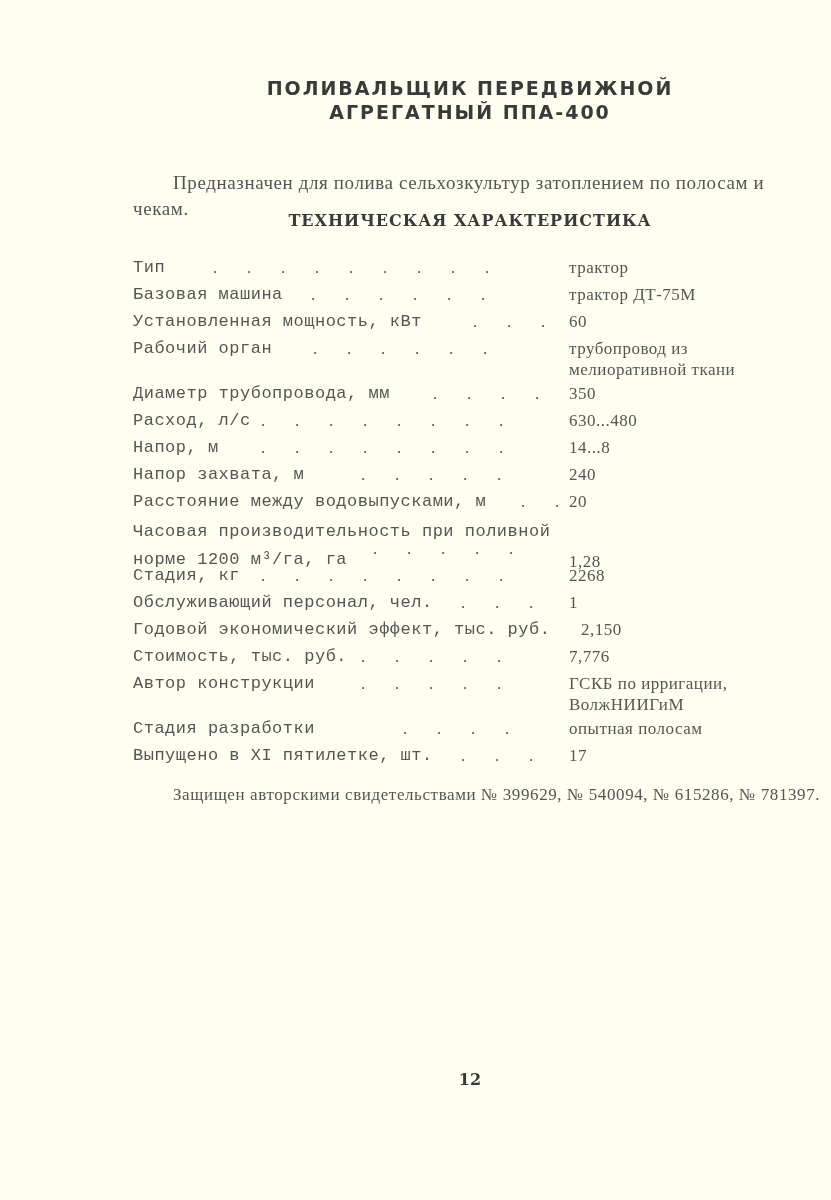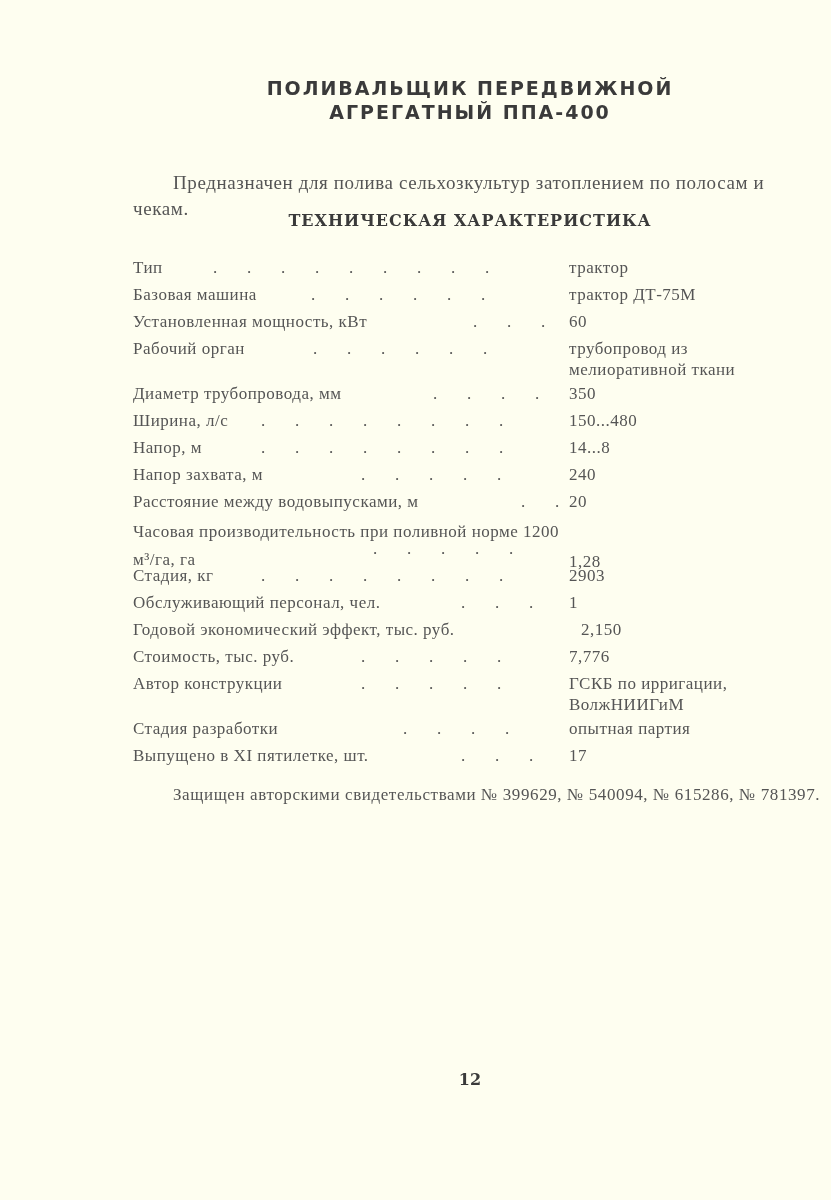--- a/index.html
+++ b/index.html
@@ -32,21 +32,21 @@
       position: absolute; left: 0; width: 940px; top: 211px;
       text-align: center;
       font-family: "DejaVu Serif", serif;
       font-weight: bold; font-size: 16px; letter-spacing: 1px;
       color: #3a3a3a;
     }
     .spec-row {
       position: absolute; left: 133px; width: 680px;
       font-size: 17px; line-height: 21px; color: #555;
     }
-    .spec-label { position: absolute; left: 0; white-space: nowrap; letter-spacing: 0.5px; }
+    .spec-label { position: absolute; left: 0; white-space: nowrap; letter-spacing: 0.5px; font-family: Liberation Mono, monospace; }
     .spec-dots { position: absolute; left: 0; width: 440px; white-space: nowrap; letter-spacing: 0; }
     .spec-value { position: absolute; left: 436px; width: 250px; letter-spacing: 0.5px; }
     .footnote {
       position: absolute; left: 133px; top: 784px; width: 690px;
       font-size: 17px; line-height: 21px; letter-spacing: 0.6px;
       text-indent: 40px; color: #555;
     }
     .page-num {
       position: absolute; left: 0; width: 940px; top: 1070px;
       text-align: center;
@@ -86,23 +86,23 @@
     <span class="spec-label">Рабочий орган</span>
     <span class="spec-dots" style="padding-left:180px">.&nbsp;&nbsp;&nbsp;&nbsp;&nbsp;&nbsp;&nbsp;.&nbsp;&nbsp;&nbsp;&nbsp;&nbsp;&nbsp;&nbsp;.&nbsp;&nbsp;&nbsp;&nbsp;&nbsp;&nbsp;&nbsp;.&nbsp;&nbsp;&nbsp;&nbsp;&nbsp;&nbsp;&nbsp;.&nbsp;&nbsp;&nbsp;&nbsp;&nbsp;&nbsp;&nbsp;.</span>
     <span class="spec-value" style="width:220px">трубопровод из мелиоративной ткани</span>
   </div>
   <div class="spec-row" style="top:383px">
     <span class="spec-label">Диаметр трубопровода, мм</span>
     <span class="spec-dots" style="padding-left:300px">.&nbsp;&nbsp;&nbsp;&nbsp;&nbsp;&nbsp;&nbsp;.&nbsp;&nbsp;&nbsp;&nbsp;&nbsp;&nbsp;&nbsp;.&nbsp;&nbsp;&nbsp;&nbsp;&nbsp;&nbsp;&nbsp;.</span>
     <span class="spec-value">350</span>
   </div>
   <div class="spec-row" style="top:410px">
-    <span class="spec-label">Ширина, л/с</span>
+    <span class="spec-label">Расход, л/с</span>
     <span class="spec-dots" style="padding-left:128px">.&nbsp;&nbsp;&nbsp;&nbsp;&nbsp;&nbsp;&nbsp;.&nbsp;&nbsp;&nbsp;&nbsp;&nbsp;&nbsp;&nbsp;.&nbsp;&nbsp;&nbsp;&nbsp;&nbsp;&nbsp;&nbsp;.&nbsp;&nbsp;&nbsp;&nbsp;&nbsp;&nbsp;&nbsp;.&nbsp;&nbsp;&nbsp;&nbsp;&nbsp;&nbsp;&nbsp;.&nbsp;&nbsp;&nbsp;&nbsp;&nbsp;&nbsp;&nbsp;.&nbsp;&nbsp;&nbsp;&nbsp;&nbsp;&nbsp;&nbsp;.</span>
-    <span class="spec-value">150...480</span>
+    <span class="spec-value">630...480</span>
   </div>
   <div class="spec-row" style="top:437px">
     <span class="spec-label">Напор, м</span>
     <span class="spec-dots" style="padding-left:128px">.&nbsp;&nbsp;&nbsp;&nbsp;&nbsp;&nbsp;&nbsp;.&nbsp;&nbsp;&nbsp;&nbsp;&nbsp;&nbsp;&nbsp;.&nbsp;&nbsp;&nbsp;&nbsp;&nbsp;&nbsp;&nbsp;.&nbsp;&nbsp;&nbsp;&nbsp;&nbsp;&nbsp;&nbsp;.&nbsp;&nbsp;&nbsp;&nbsp;&nbsp;&nbsp;&nbsp;.&nbsp;&nbsp;&nbsp;&nbsp;&nbsp;&nbsp;&nbsp;.&nbsp;&nbsp;&nbsp;&nbsp;&nbsp;&nbsp;&nbsp;.</span>
     <span class="spec-value">14...8</span>
   </div>
   <div class="spec-row" style="top:464px">
     <span class="spec-label">Напор захвата, м</span>
     <span class="spec-dots" style="padding-left:228px">.&nbsp;&nbsp;&nbsp;&nbsp;&nbsp;&nbsp;&nbsp;.&nbsp;&nbsp;&nbsp;&nbsp;&nbsp;&nbsp;&nbsp;.&nbsp;&nbsp;&nbsp;&nbsp;&nbsp;&nbsp;&nbsp;.&nbsp;&nbsp;&nbsp;&nbsp;&nbsp;&nbsp;&nbsp;.</span>
     <span class="spec-value">240</span>
@@ -113,21 +113,21 @@
     <span class="spec-value">20</span>
   </div>
   <div class="spec-row" style="top:518px">
     <span class="spec-label" style="white-space:normal;width:445px;line-height:28px;">Часовая производительность при поливной норме 1200 м³/га, га</span>
     <span class="spec-dots" style="top:20px;padding-left:240px">.&nbsp;&nbsp;&nbsp;&nbsp;&nbsp;&nbsp;&nbsp;.&nbsp;&nbsp;&nbsp;&nbsp;&nbsp;&nbsp;&nbsp;.&nbsp;&nbsp;&nbsp;&nbsp;&nbsp;&nbsp;&nbsp;.&nbsp;&nbsp;&nbsp;&nbsp;&nbsp;&nbsp;&nbsp;.</span>
     <span class="spec-value" style="top:33px">1,28</span>
   </div>
   <div class="spec-row" style="top:565px">
     <span class="spec-label">Стадия, кг</span>
     <span class="spec-dots" style="padding-left:128px">.&nbsp;&nbsp;&nbsp;&nbsp;&nbsp;&nbsp;&nbsp;.&nbsp;&nbsp;&nbsp;&nbsp;&nbsp;&nbsp;&nbsp;.&nbsp;&nbsp;&nbsp;&nbsp;&nbsp;&nbsp;&nbsp;.&nbsp;&nbsp;&nbsp;&nbsp;&nbsp;&nbsp;&nbsp;.&nbsp;&nbsp;&nbsp;&nbsp;&nbsp;&nbsp;&nbsp;.&nbsp;&nbsp;&nbsp;&nbsp;&nbsp;&nbsp;&nbsp;.&nbsp;&nbsp;&nbsp;&nbsp;&nbsp;&nbsp;&nbsp;.</span>
-    <span class="spec-value">2903</span>
+    <span class="spec-value">2268</span>
   </div>
   <div class="spec-row" style="top:592px">
     <span class="spec-label">Обслуживающий персонал, чел.</span>
     <span class="spec-dots" style="padding-left:328px">.&nbsp;&nbsp;&nbsp;&nbsp;&nbsp;&nbsp;&nbsp;.&nbsp;&nbsp;&nbsp;&nbsp;&nbsp;&nbsp;&nbsp;.</span>
     <span class="spec-value">1</span>
   </div>
   <div class="spec-row" style="top:619px">
     <span class="spec-label">Годовой экономический эффект, тыс. руб.</span>
     <span class="spec-value" style="left:448px">2,150</span>
   </div>
@@ -137,21 +137,21 @@
     <span class="spec-value">7,776</span>
   </div>
   <div class="spec-row" style="top:673px">
     <span class="spec-label">Автор конструкции</span>
     <span class="spec-dots" style="padding-left:228px">.&nbsp;&nbsp;&nbsp;&nbsp;&nbsp;&nbsp;&nbsp;.&nbsp;&nbsp;&nbsp;&nbsp;&nbsp;&nbsp;&nbsp;.&nbsp;&nbsp;&nbsp;&nbsp;&nbsp;&nbsp;&nbsp;.&nbsp;&nbsp;&nbsp;&nbsp;&nbsp;&nbsp;&nbsp;.</span>
     <span class="spec-value" style="width:240px">ГСКБ по ирригации, ВолжНИИГиМ</span>
   </div>
   <div class="spec-row" style="top:718px">
     <span class="spec-label">Стадия разработки</span>
     <span class="spec-dots" style="padding-left:270px">.&nbsp;&nbsp;&nbsp;&nbsp;&nbsp;&nbsp;&nbsp;.&nbsp;&nbsp;&nbsp;&nbsp;&nbsp;&nbsp;&nbsp;.&nbsp;&nbsp;&nbsp;&nbsp;&nbsp;&nbsp;&nbsp;.</span>
-    <span class="spec-value">опытная партия</span>
+    <span class="spec-value">опытная полосам</span>
   </div>
   <div class="spec-row" style="top:745px">
     <span class="spec-label">Выпущено в XI пятилетке, шт.</span>
     <span class="spec-dots" style="padding-left:328px">.&nbsp;&nbsp;&nbsp;&nbsp;&nbsp;&nbsp;&nbsp;.&nbsp;&nbsp;&nbsp;&nbsp;&nbsp;&nbsp;&nbsp;.</span>
     <span class="spec-value">17</span>
   </div>
 </div>
 
 <div class="footnote">Защищен авторскими свидетельствами № 399629, № 540094, № 615286, № 781397.</div>
 

